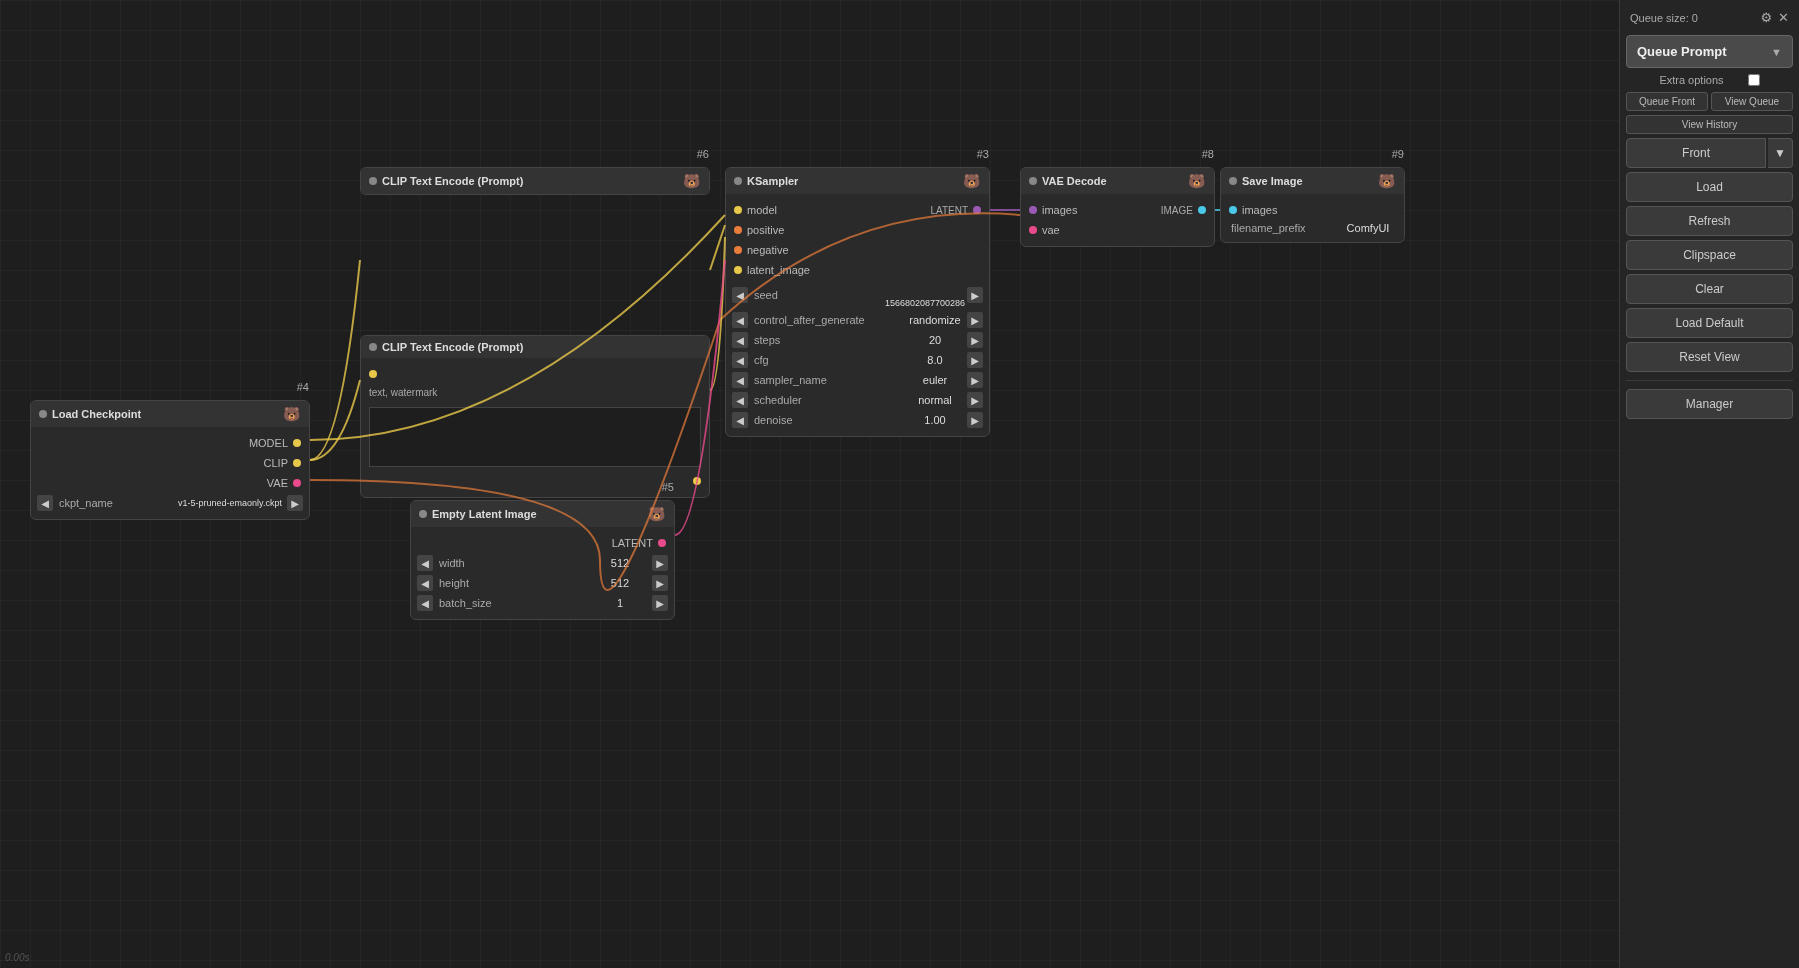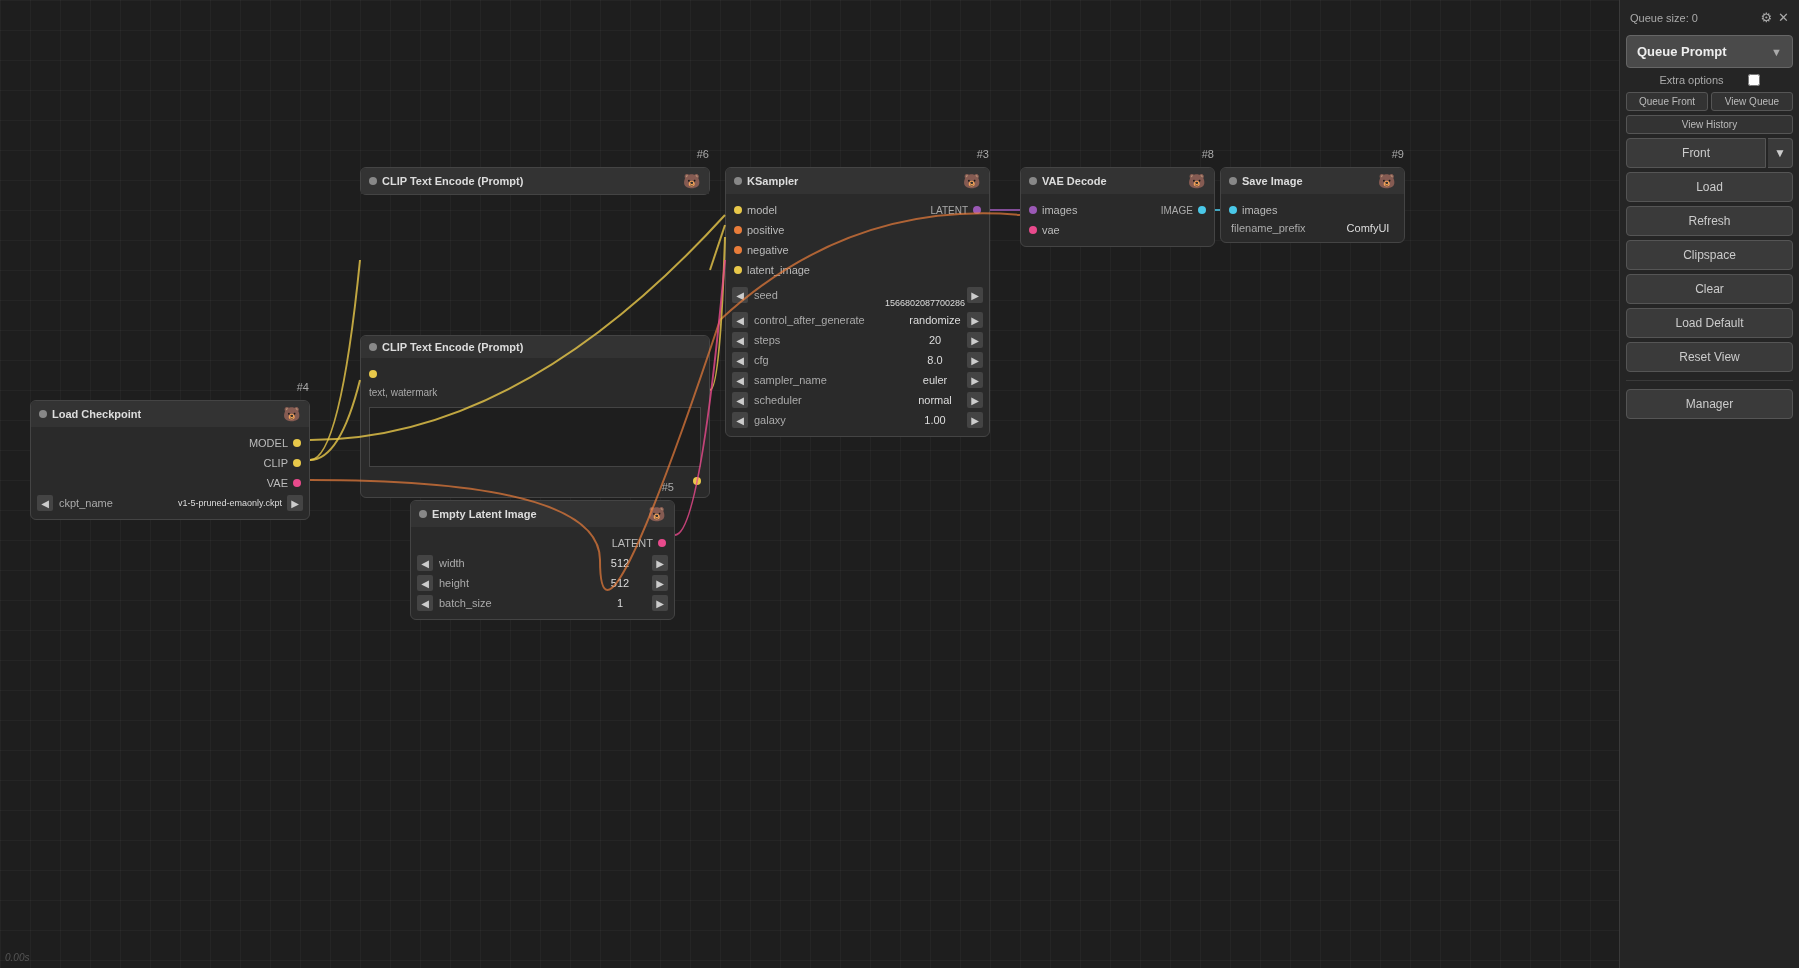--- a/index.html
+++ b/index.html
@@ -507,21 +507,21 @@
 
       <div class="slider-row">
         <button class="slider-btn">◀</button>
         <span class="slider-label">scheduler</span>
         <span class="slider-value">normal</span>
         <button class="slider-btn">▶</button>
       </div>
 
       <div class="slider-row">
         <button class="slider-btn">◀</button>
-        <span class="slider-label">galaxy</span>
+        <span class="slider-label">denoise</span>
         <span class="slider-value">1.00</span>
         <button class="slider-btn">▶</button>
       </div>
     </div>
   </div>
 
   <div id="node-vae-decode" class="node">
     <span class="node-id">#8</span>
     <div class="node-header">
       <div class="node-dot"></div>

